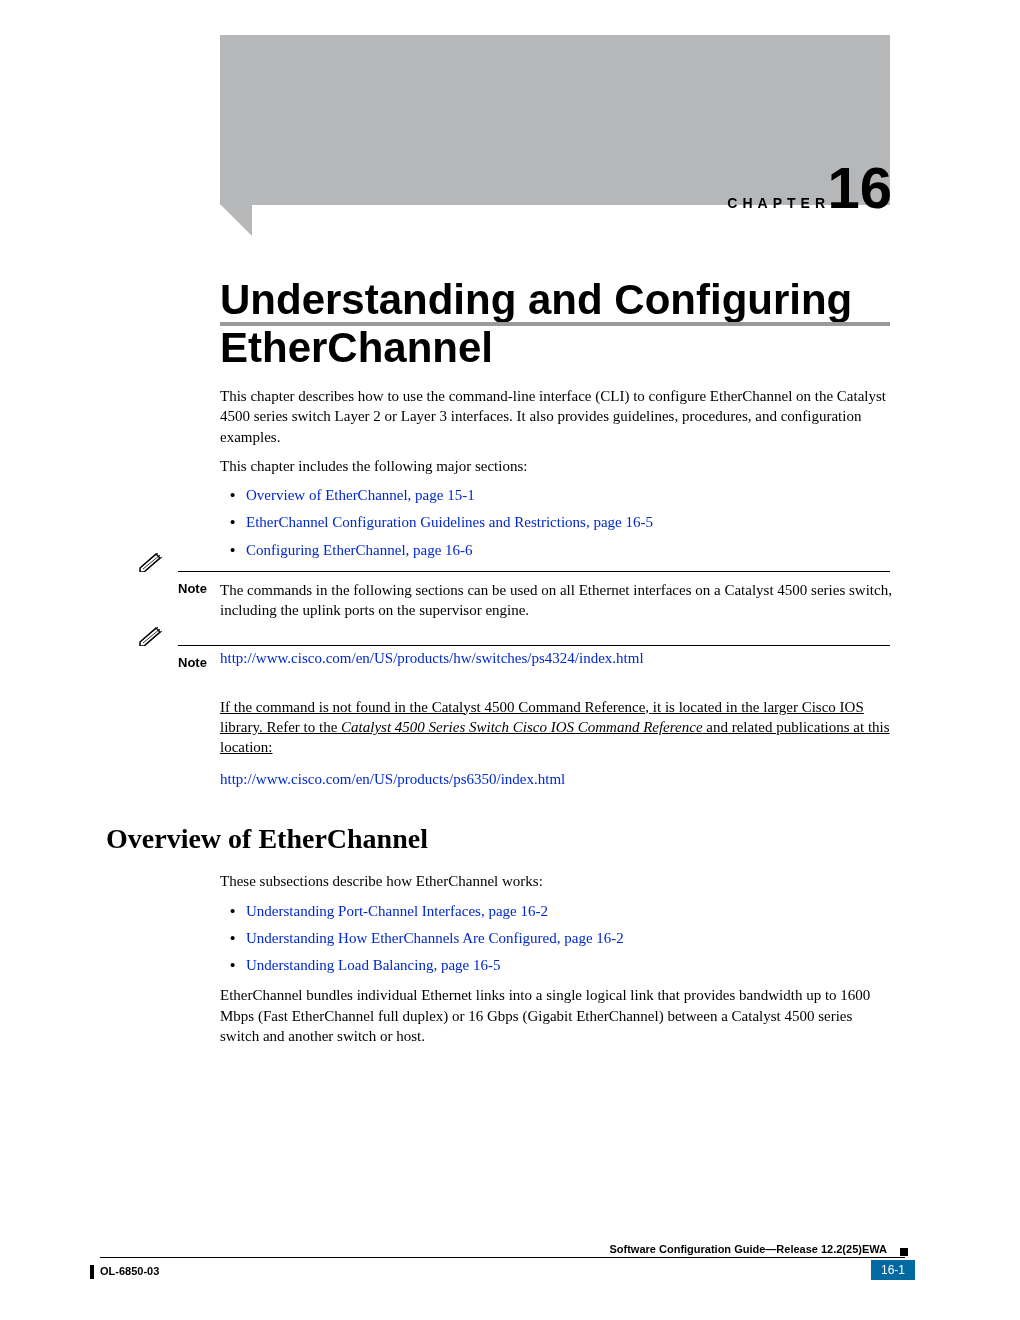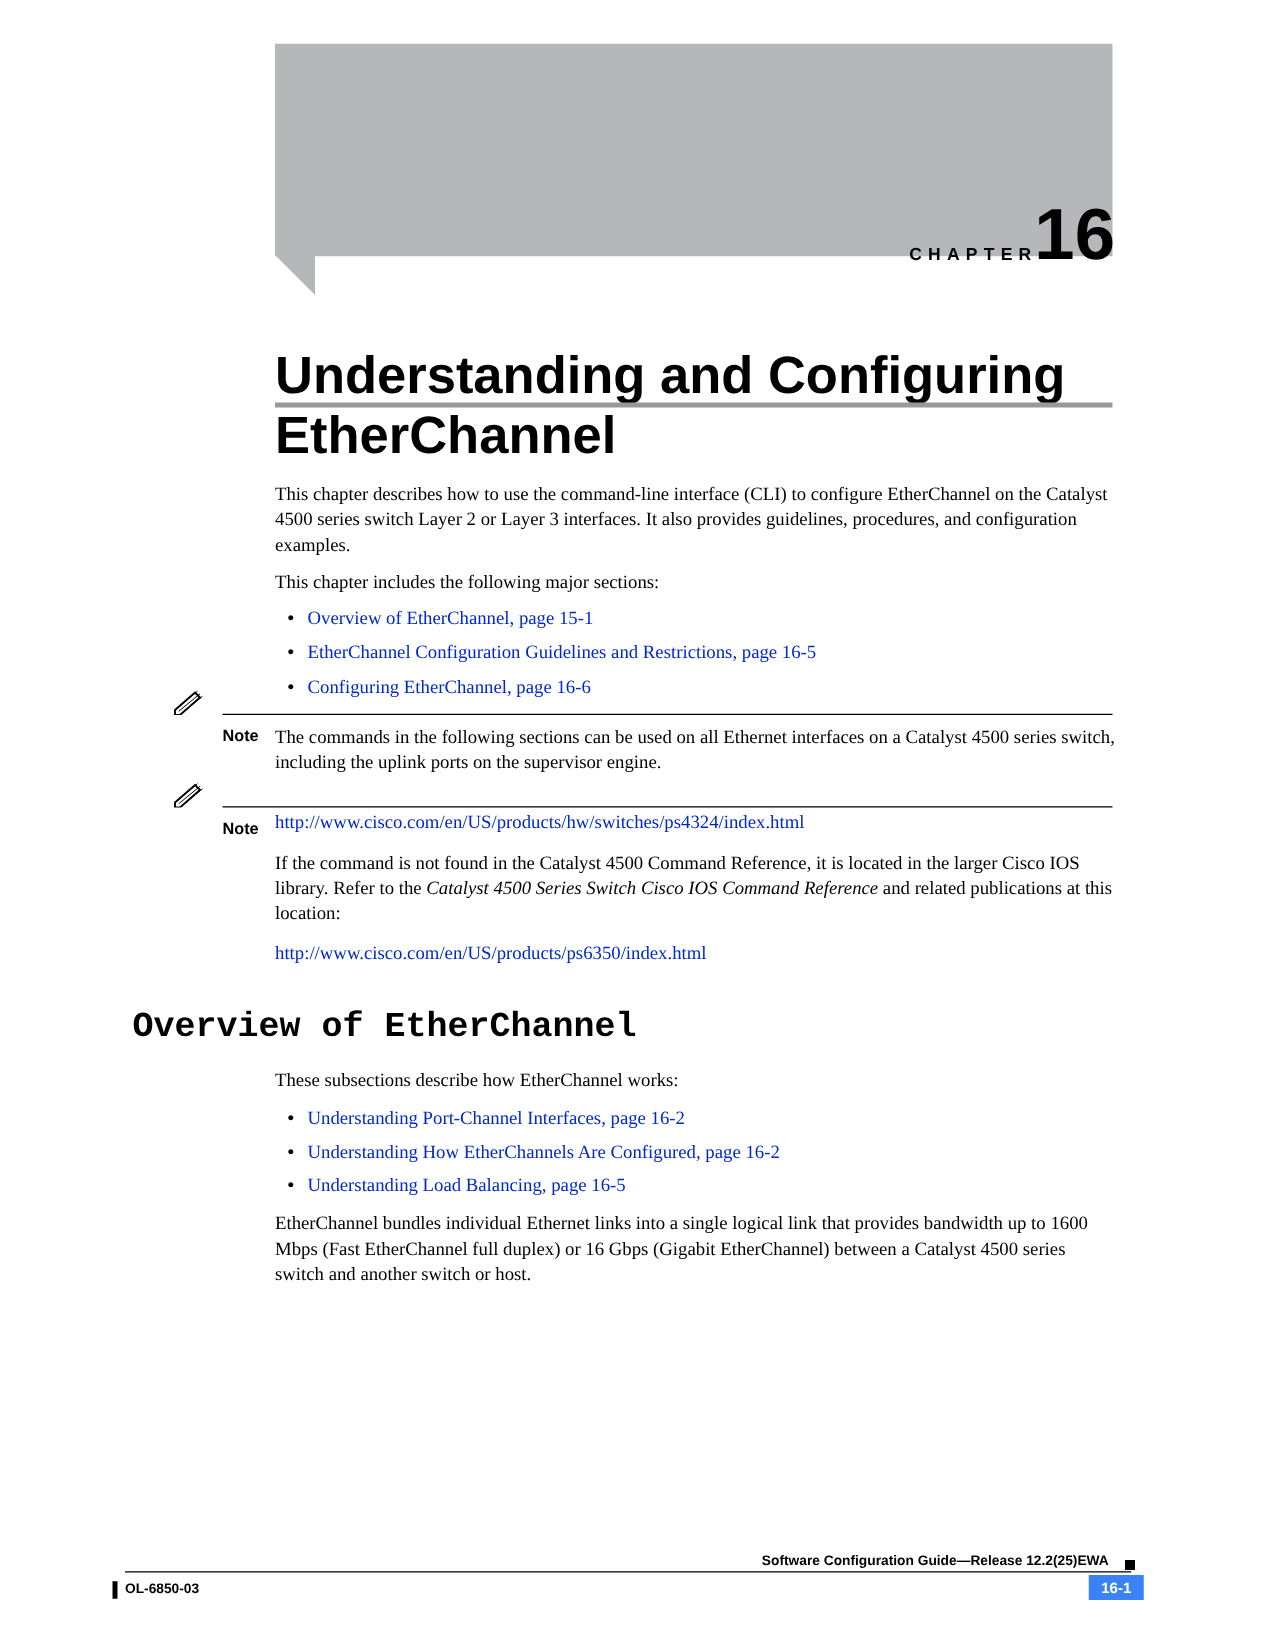--- a/index.html
+++ b/index.html
@@ -95,21 +95,21 @@
       position: absolute;
       left: -42px;
       top: 6px;
       font-family: Arial, Helvetica, sans-serif;
       font-weight: bold;
       font-size: 13px;
     }
     .note-text { margin-left: 0; padding-top: 6px; }
     .italic { font-style: italic; }
     .section-heading {
-      font-family: Liberation Mono, monospace;
+      font-family: Liberation Serif, serif;
       font-weight: bold;
       font-size: 28px;
       margin: 30px 0 14px -114px;
     }
     .footer {
       position: absolute;
       bottom: 27px;
       left: 100px;
       right: 115px;
       height: 36px;
@@ -143,24 +143,24 @@
       top: 8px;
       left: -10px;
       width: 4px;
       height: 14px;
       background: #000;
     }
     .page-tab {
       position: absolute;
       top: 3px;
       right: -10px;
-      background: #3b82f6;
+      background: #0369a1;
       color: #fff;
       font-family: Arial, Helvetica, sans-serif;
-      font-weight: bold;
+      font-weight: normal;
       font-size: 12px;
       padding: 3px 10px;
     }
     .footer-right-square {
       position: absolute;
       top: -9px;
       right: -3px;
       width: 8px;
       height: 8px;
       background: #000;
@@ -196,21 +196,21 @@
   </div>
 
   <div class="note-block" style="margin-top:28px;">
     <svg class="note-icon" viewBox="0 0 28 20">
         <path d="M2 16 L18 2 L22 6 L6 20 L2 20 Z M18 2 L22 6" fill="none" stroke="#000" stroke-width="1.5"></path>
         <path d="M3 15 L20 1 M5 17 L22 3 M7 19 L24 5" stroke="#000" stroke-width="0.8"></path>
       </svg>
     <div class="note-rule"></div>
     <div class="note-label">Note</div>
     <p style="margin-top:12px;"><span class="link">http://www.cisco.com/en/US/products/hw/switches/ps4324/index.html</span></p>
-    <p style="margin-top:12px;"><span>If the command is not found in the Catalyst 4500 Command Reference, it is located in the larger Cisco IOS library. Refer to the </span><span class="italic">Catalyst 4500 Series Switch Cisco IOS Command Reference</span><span> and related publications at this location:</span></p>
+    <p style="margin-top:28px;text-decoration:underline;"><span>If the command is not found in the Catalyst 4500 Command Reference, it is located in the larger Cisco IOS library. Refer to the </span><span class="italic">Catalyst 4500 Series Switch Cisco IOS Command Reference</span><span> and related publications at this location:</span></p>
     <p style="margin-top:12px;"><span class="link">http://www.cisco.com/en/US/products/ps6350/index.html</span></p>
   </div>
 
   <h2 class="section-heading">Overview of EtherChannel</h2>
   <p>These subsections describe how EtherChannel works:</p>
   <ul class="bullet-list">
     <li><span class="link">Understanding Port-Channel Interfaces, page 16-2</span></li>
     <li><span class="link">Understanding How EtherChannels Are Configured, page 16-2</span></li>
     <li><span class="link">Understanding Load Balancing, page 16-5</span></li>
   </ul>

